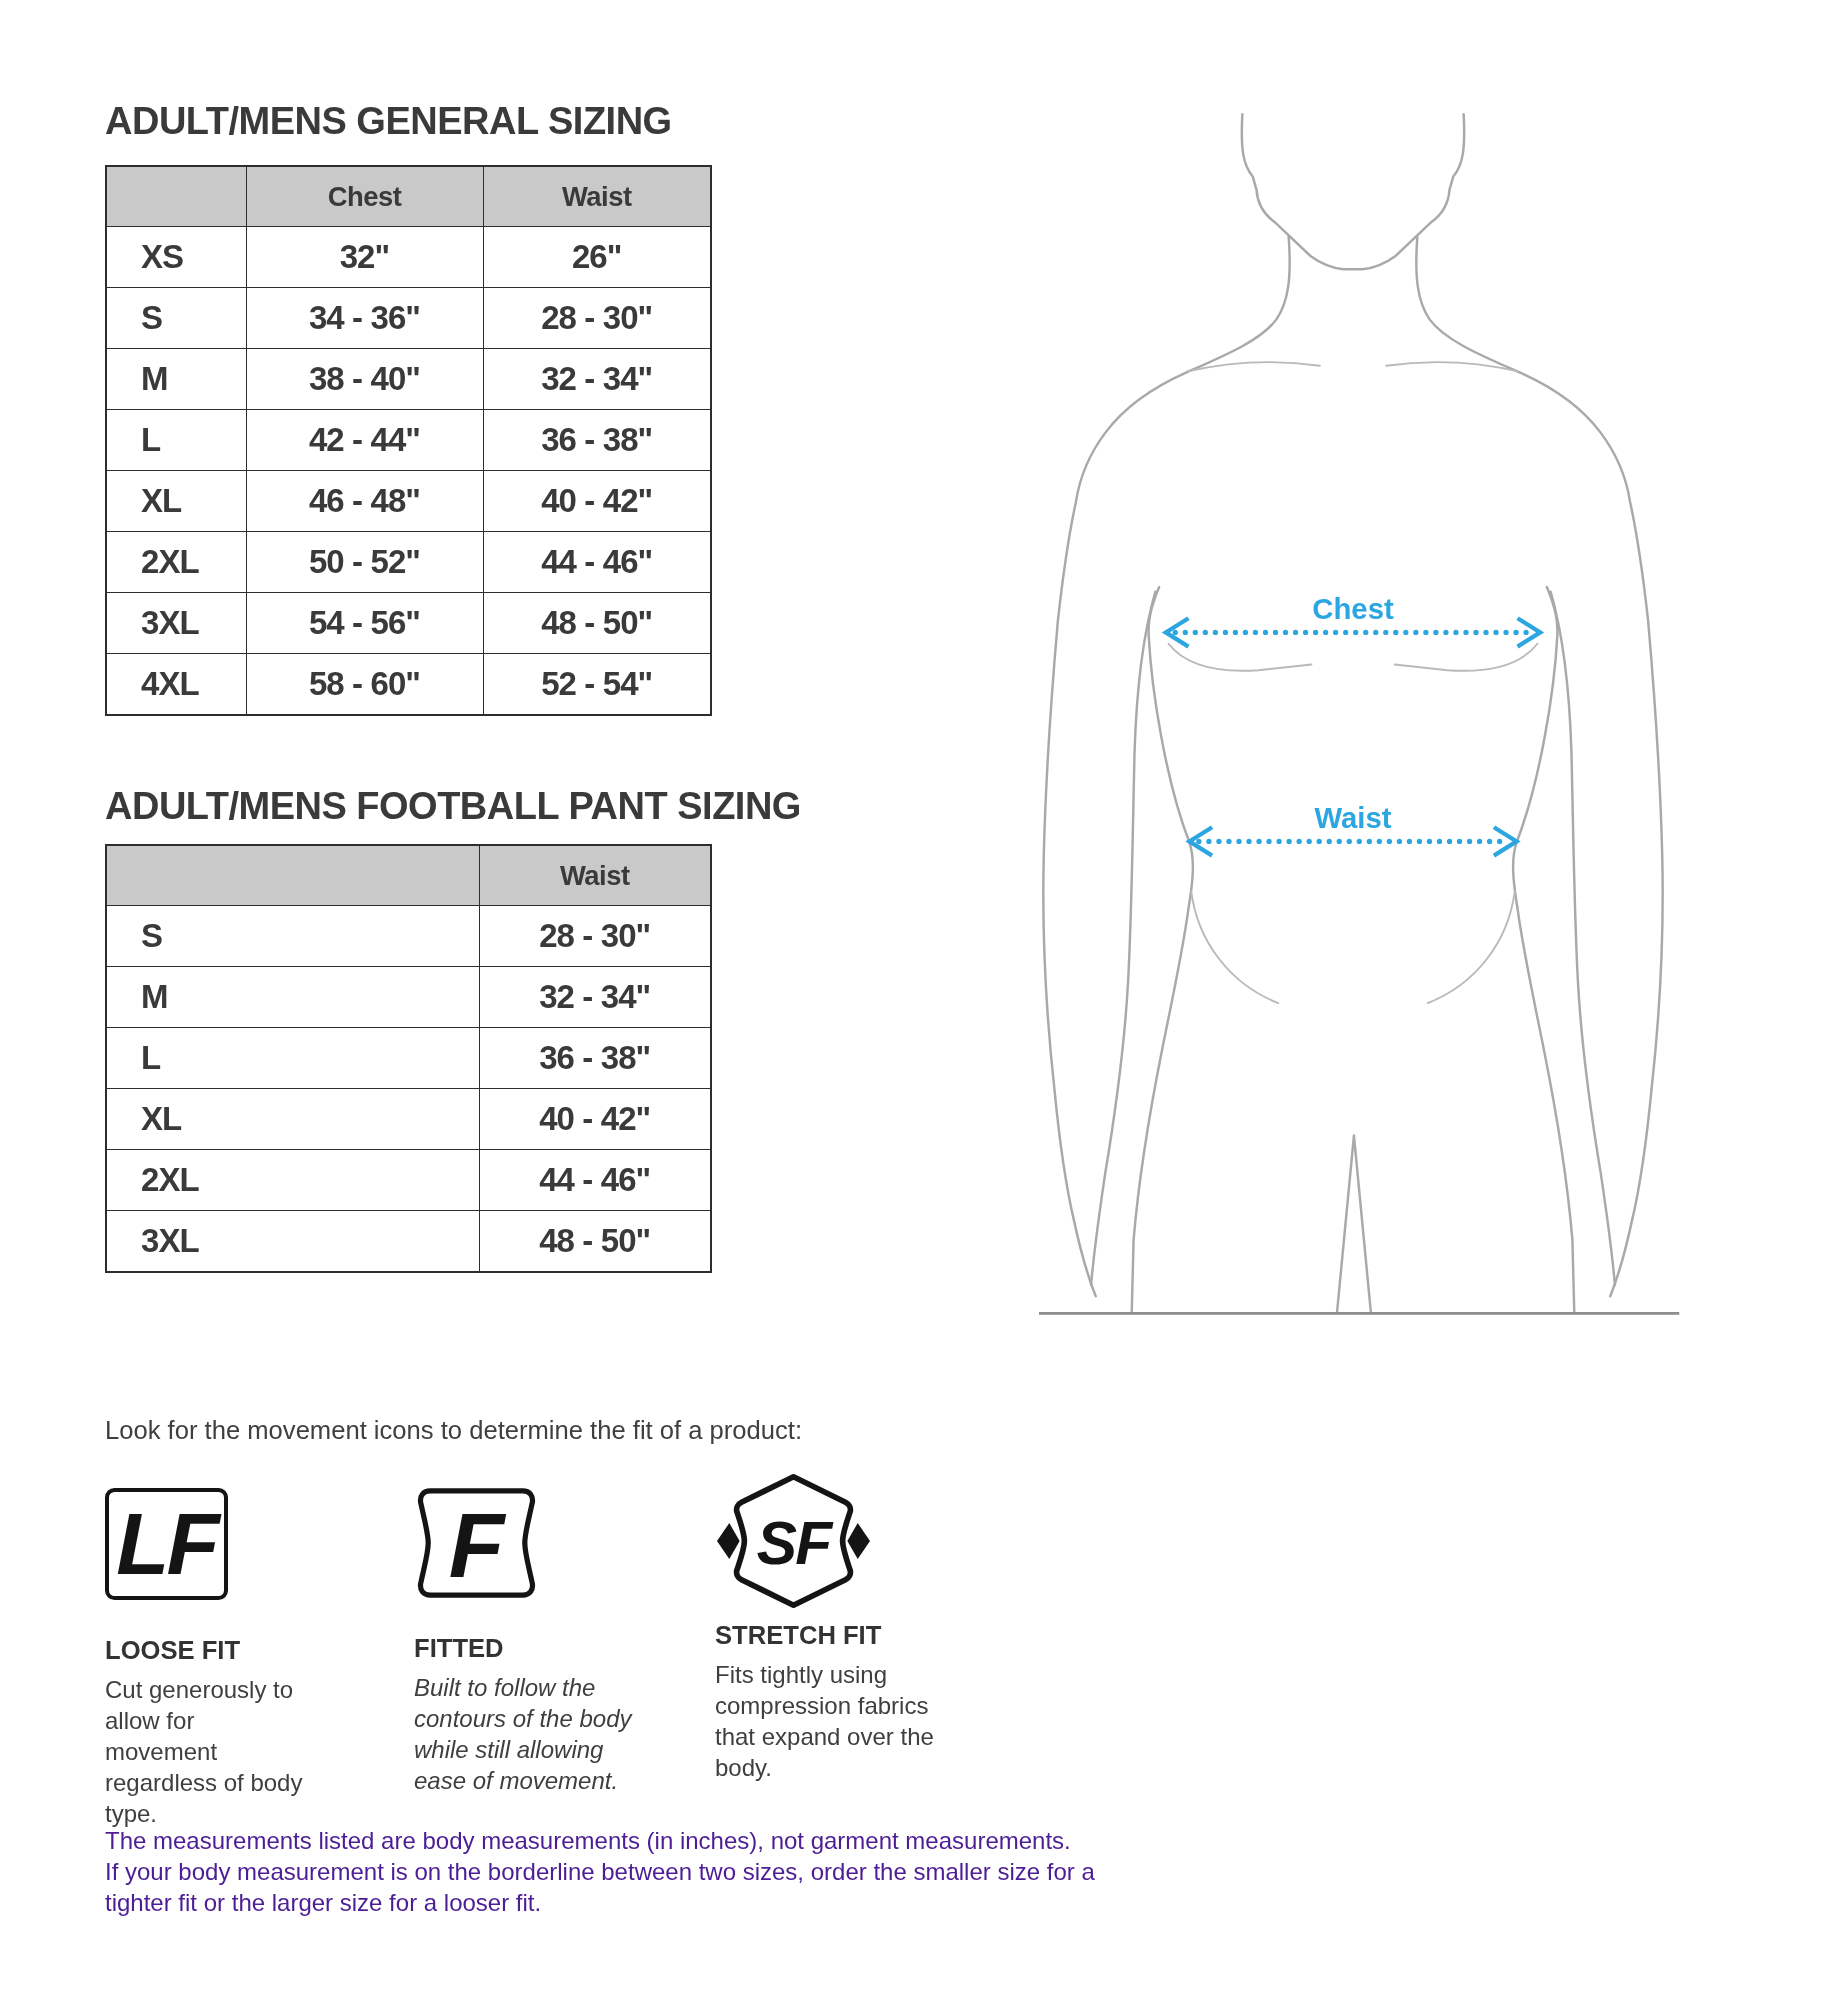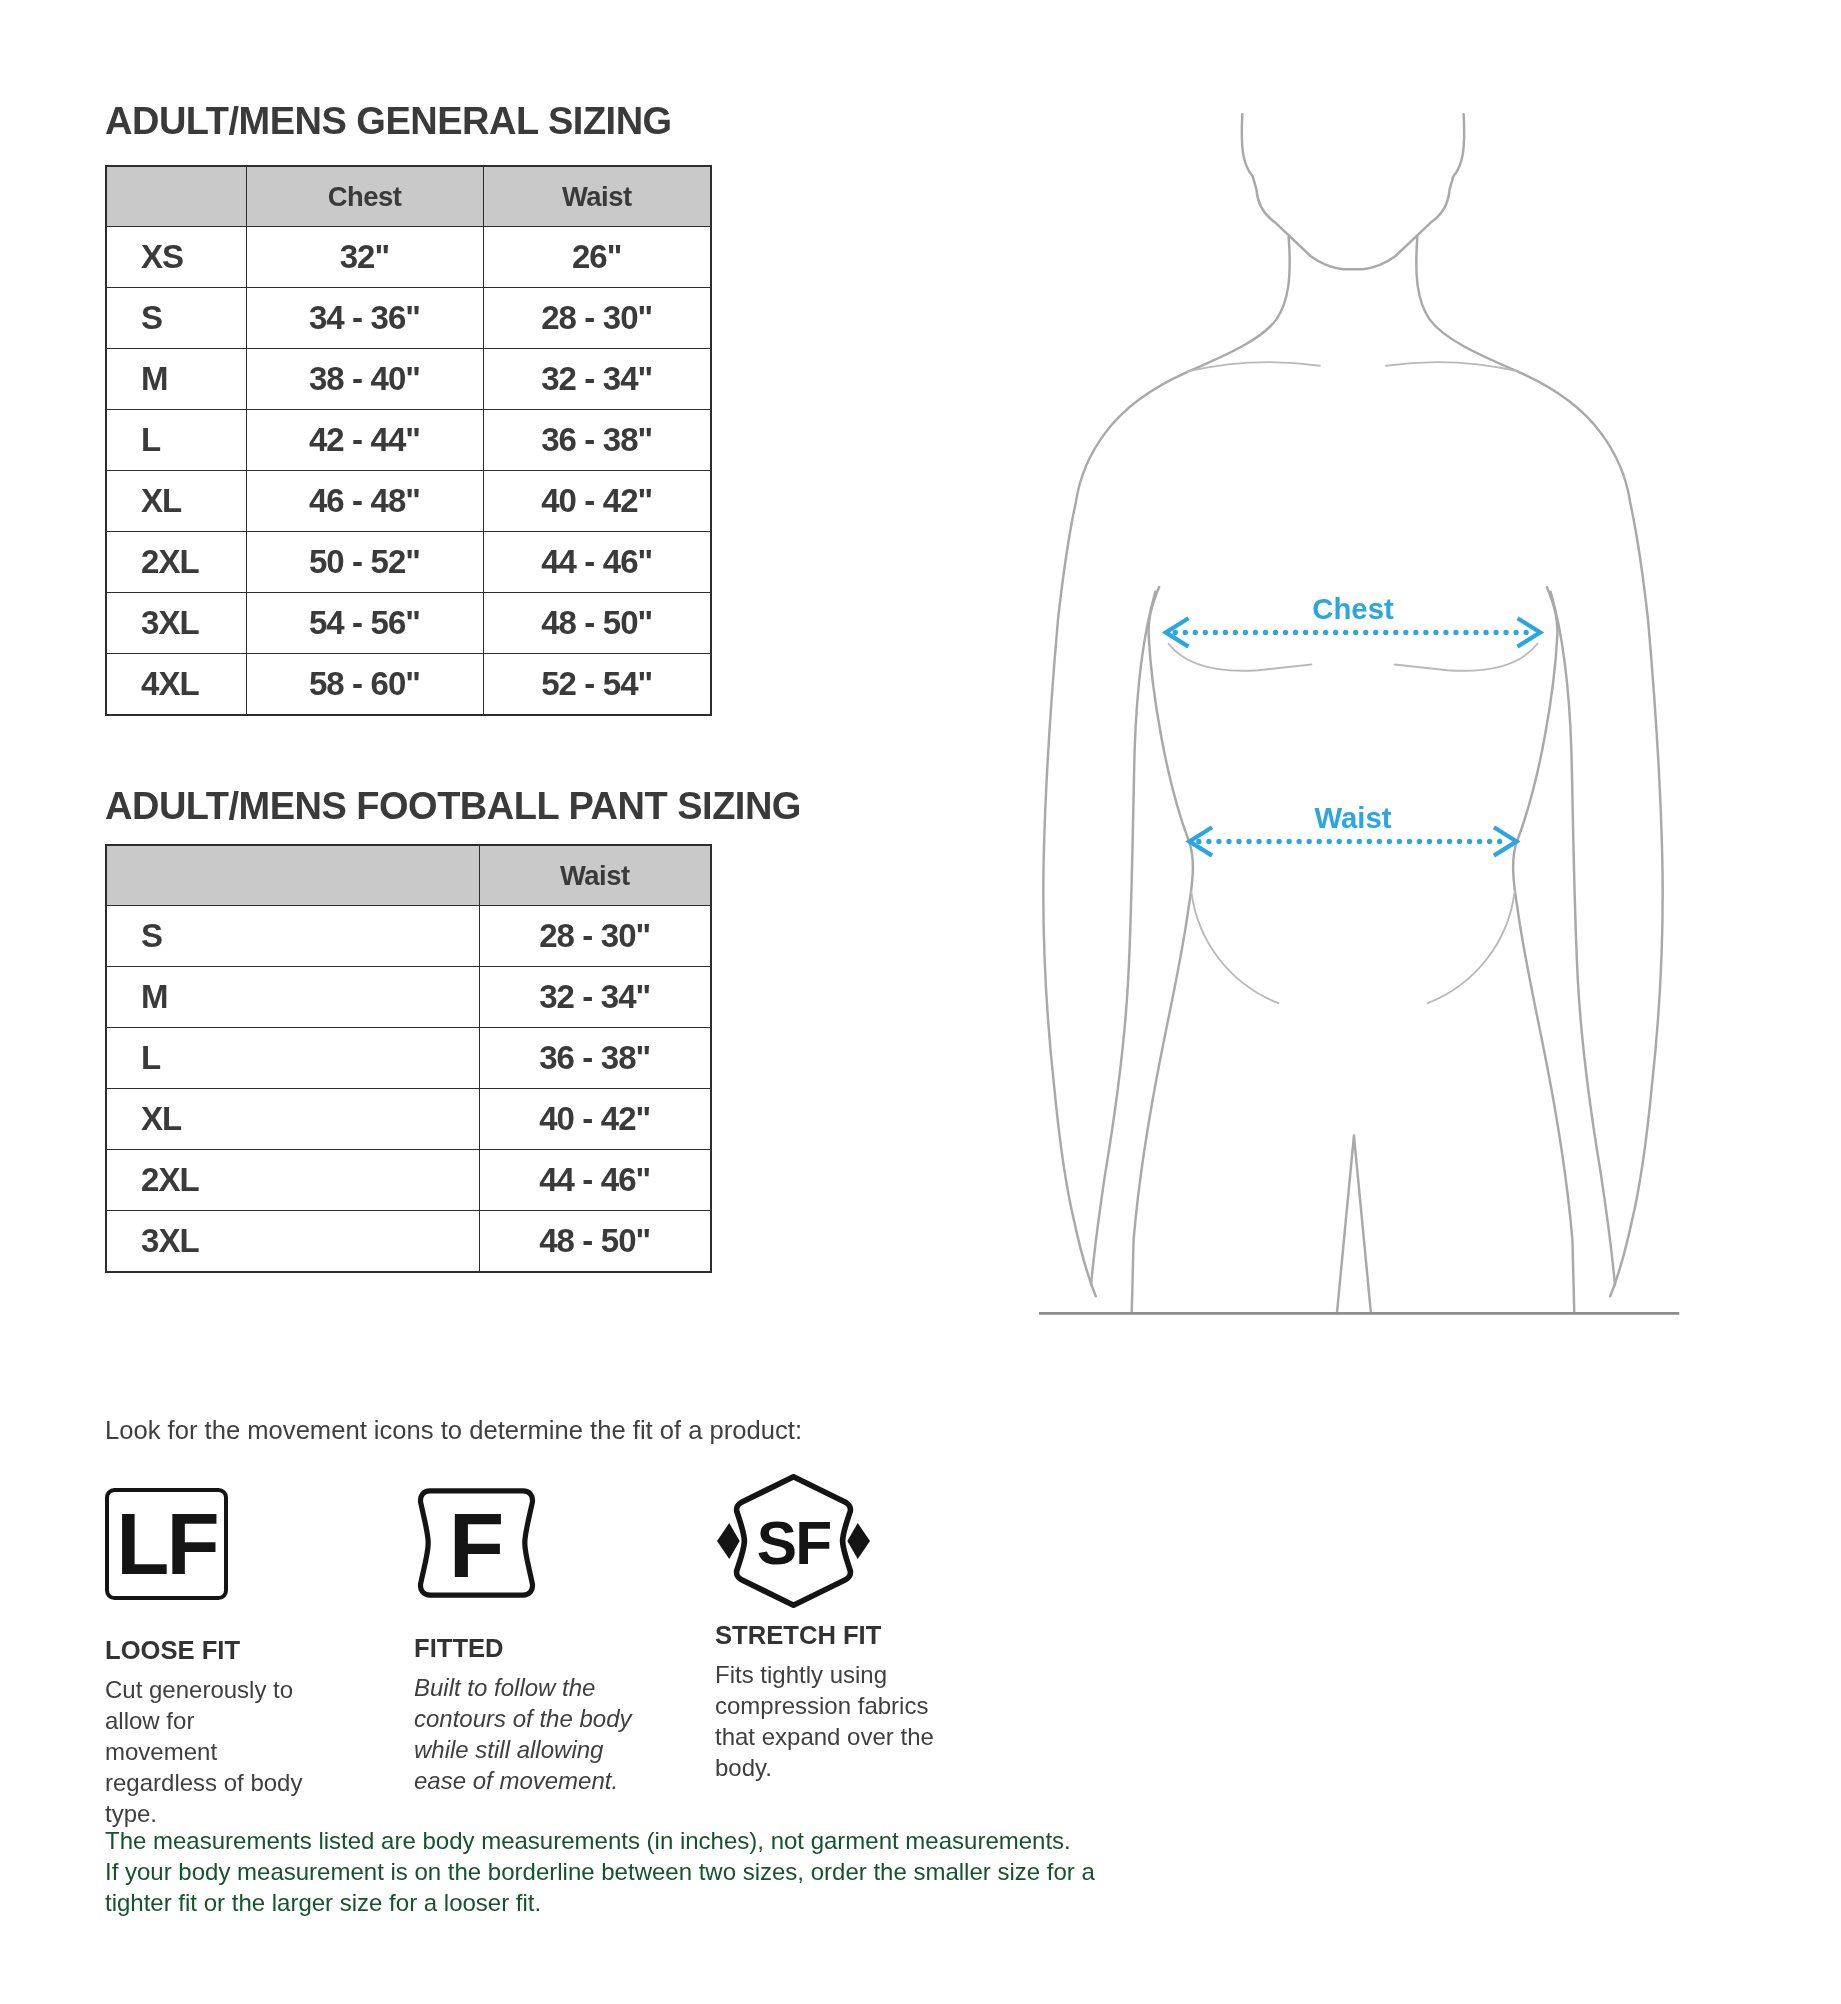--- a/index.html
+++ b/index.html
@@ -74,21 +74,21 @@
     left:105px;
     top:1416px;
     font-size:25.6px;
     color:#3f3f3f;
     white-space:nowrap;
   }
   .fit-col{position:absolute;top:1473px;}
   .fit-col.col-lf{left:105px;width:237px;}
   .fit-col.col-f{left:414px;width:246px;}
   .fit-col.col-sf{left:715px;width:246px;}
-  .icon-box{height:148px;}
+  .icon-box{height:148px;font-style:italic;}
   .lf-badge{
     width:115px;height:104px;
     border:4.7px solid #141414;
     border-radius:9.5px;
     margin-top:15px;
     display:flex;align-items:center;justify-content:center;
     font-size:87px;font-weight:700;letter-spacing:-2.8px;color:#141414;
   }
   .f-svg{margin-top:13.2px;display:block;}
   .sf-svg{margin-top:0;display:block;}
@@ -105,21 +105,21 @@
   .col-lf .fit-desc{width:206px;}
   .col-f .fit-desc{width:235px;font-style:italic;}
   .col-sf .fit-desc{width:235px;}
 
   .footer-note{
     position:absolute;
     left:105px;
     top:1825px;
   }
   .footer-line{
-    font-size:24px;line-height:31px;color:#14532d;white-space:nowrap;
+    font-size:24px;line-height:31px;color:#4c1d95;white-space:nowrap;
   }
 </style>
 </head>
 <body>
 
 <div class="page">
 
   <h2 class="section-title t1-title">ADULT/MENS GENERAL SIZING</h2>
 
   <table class="size-table" id="general-table">

